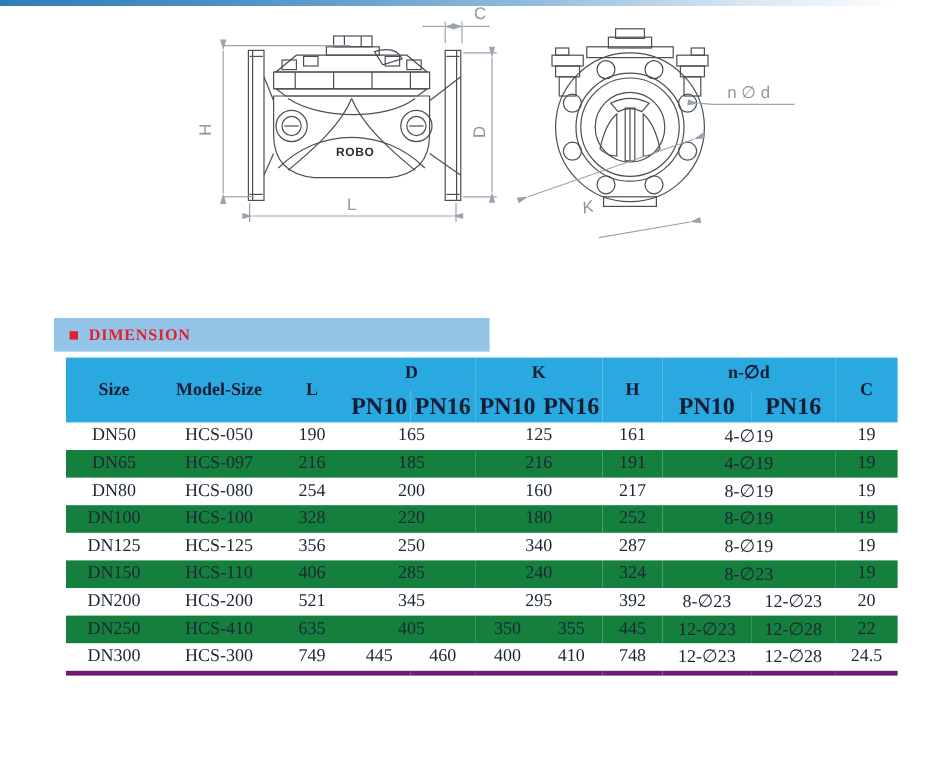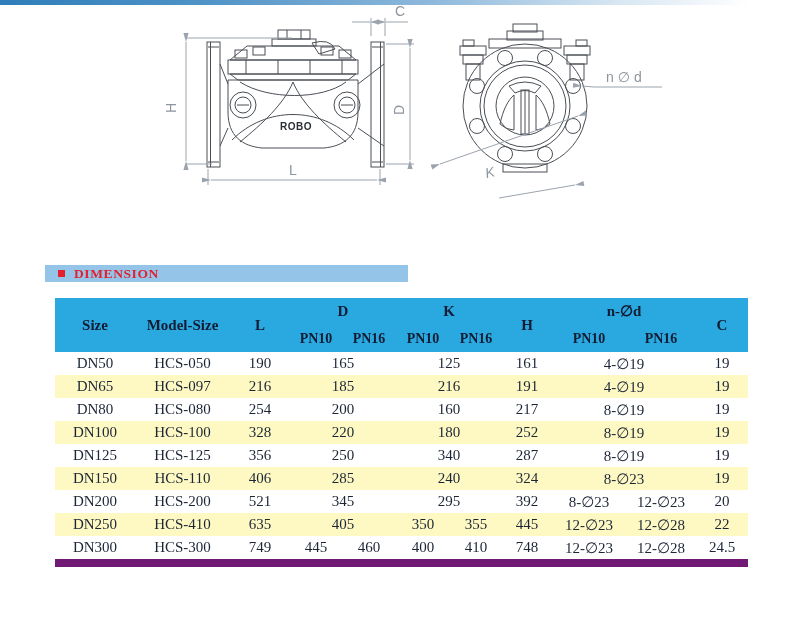--- a/index.html
+++ b/index.html
@@ -1,32 +1,32 @@
 <!DOCTYPE html>
 <html><head>
 <meta charset="utf-8">
 <style>
   html,body{margin:0;padding:0;background:#fff;}
   .page{position:relative;width:790px;height:643px;background:#fff;overflow:hidden;
         font-family:"Liberation Serif",serif;}
   .topbar{position:absolute;left:0;top:0;width:790px;height:5px;
           background:linear-gradient(to right,#2f7db9 0%,#4e92c6 25%,#8fb9dc 55%,#d6e6f2 78%,#ffffff 95%);}
   .drawing{position:absolute;left:0;top:0;width:790px;height:245px;}
-  .dim-bar{position:absolute;left:45px;top:265px;width:363px;height:17px;background:#94c4e8;
+  .dim-bar{position:absolute;left:45px;top:265px;width:363px;height:28px;background:#94c4e8;
            display:flex;align-items:center;}
   .dim-bullet{width:7px;height:7px;background:#e3202e;margin-left:13px;flex:0 0 auto;}
   .dim-title{color:#e3202e;font-weight:bold;font-size:13.5px;letter-spacing:.6px;margin-left:9px;}
   table.dims{position:absolute;left:55px;top:298px;width:693px;border-collapse:collapse;
              table-layout:fixed;color:#1c2536;}
   table.dims th{background:#29a9e0;color:#131c33;font-weight:bold;font-size:15px;
                 height:27px;padding:0;text-align:center;vertical-align:middle;line-height:1.1;}
-  table.dims th.sub{font-size:14px;}
+  table.dims th.sub{font-size:20px;}
   table.dims td{height:23px;padding:0;text-align:center;vertical-align:middle;font-size:15px;}
-  table.dims tr.alt td{background:#fef9c3;}
-  table.dims tbody tr:last-child td{border-bottom:8px solid #701a75;}
+  table.dims tr.alt td{background:#15803d;}
+  table.dims tbody tr:last-child td{border-bottom:4px solid #701a75;}
   svg text{font-family:"Liberation Sans",sans-serif;}
   .dimlabel{fill:#8e959e;font-size:14px;}
   .brand{fill:#2a2f36;font-size:10px;font-weight:bold;letter-spacing:.5px;
          font-family:"Liberation Sans",sans-serif;}
 </style>
 </head>
 <body>
 
 <div class="page">
   <div class="topbar"></div>

